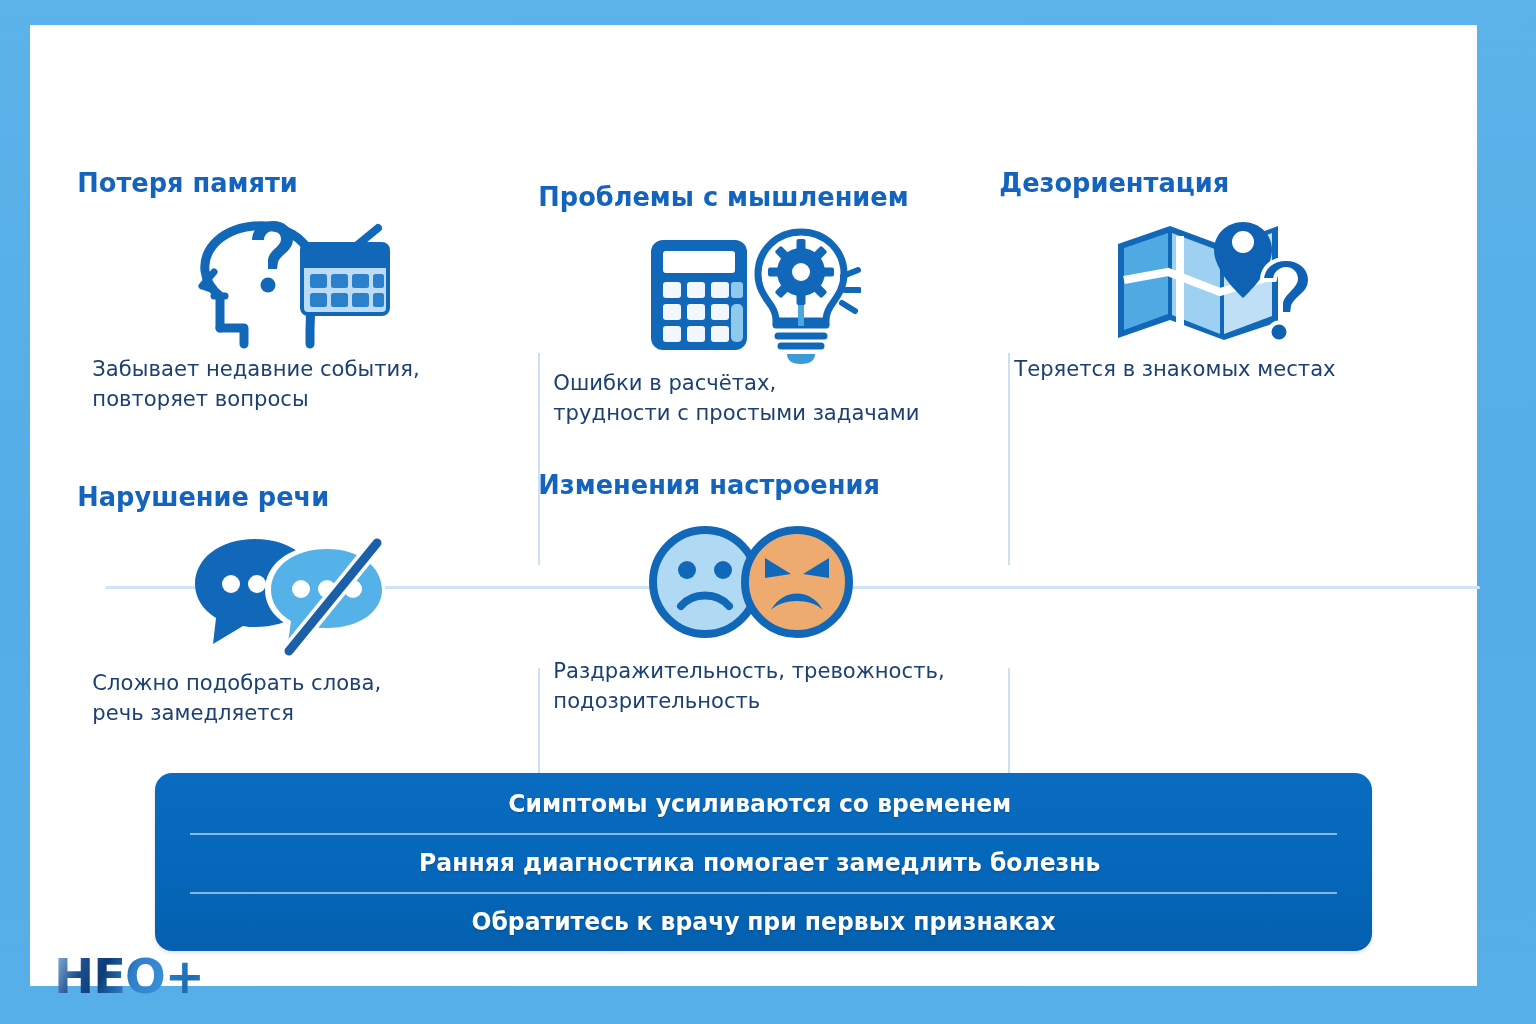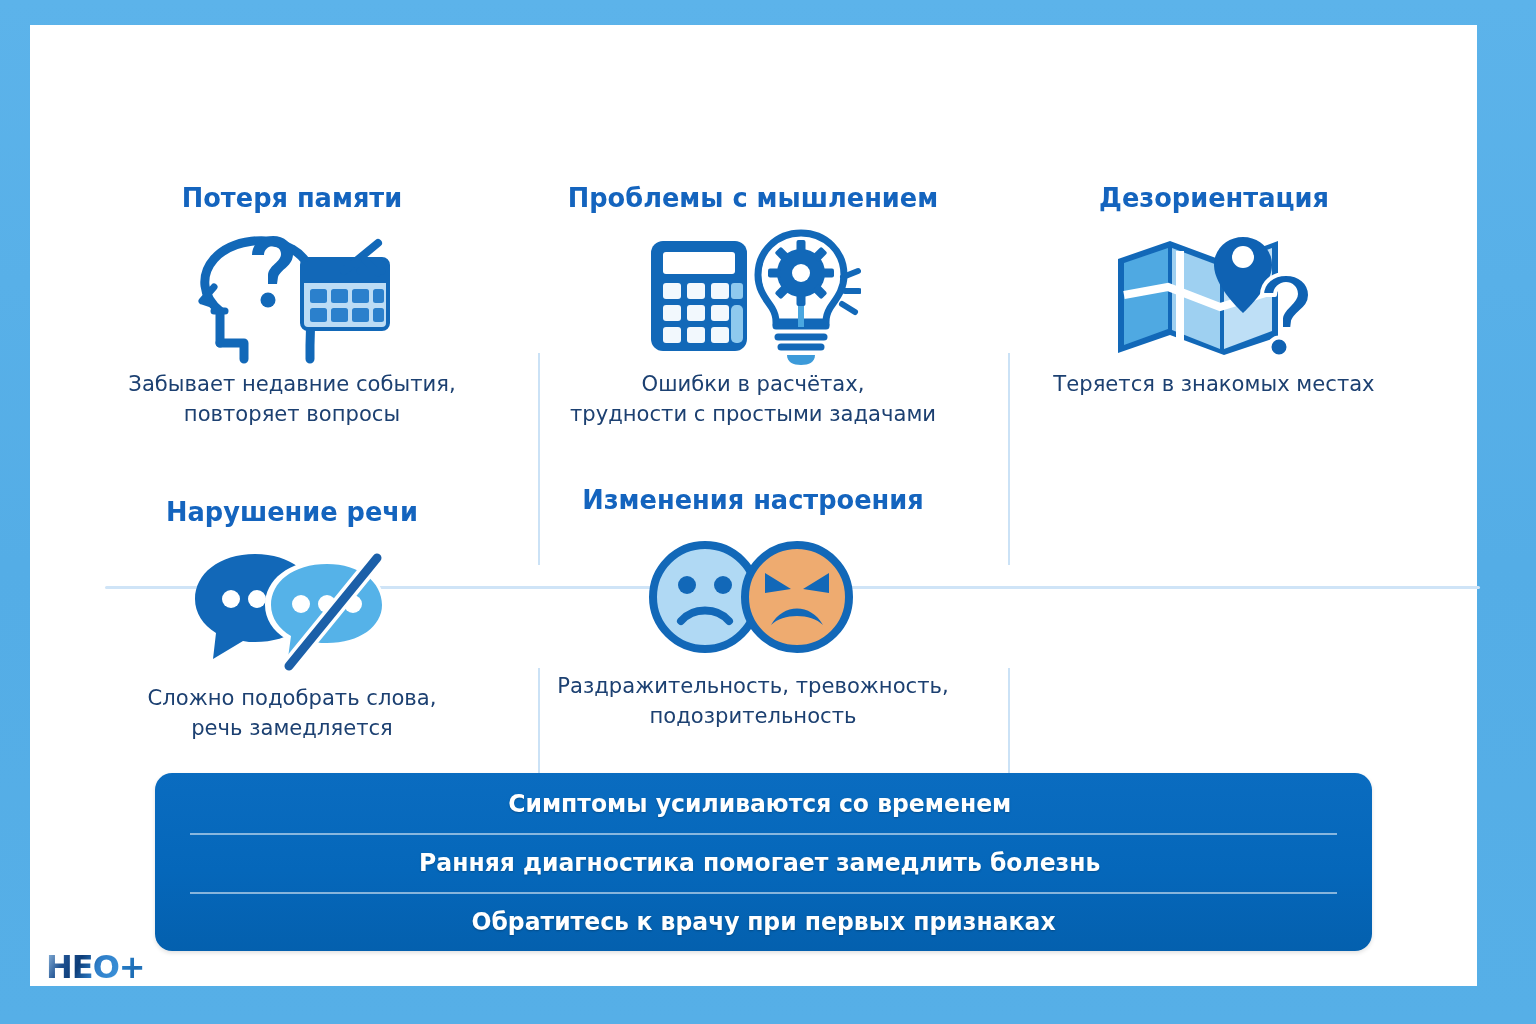--- a/index.html
+++ b/index.html
@@ -23,23 +23,23 @@
     display:flex;align-items:center;justify-content:center;
   }
   .title{
     color:#ffffff;font-size:47px;font-weight:bold;letter-spacing:.2px;
     text-shadow:0 1px 2px rgba(0,0,0,.22);
     font-family:"DejaVu Sans", sans-serif;
     transform:scaleX(.93);
   }
   
   .grid{position:absolute;left:0;top:103px;width:1447px;height:630px;}
-  .cell{position:absolute;width:452px;height:300px;text-align:center;margin-top:15px;}
+  .cell{position:absolute;width:452px;height:300px;text-align:left;}
   .c0{left:36px;  top:38px;}
-  .c1{left:497px; top:38px;}
+  .c1{left:497px; top:52px;}
   .c2{left:958px; top:38px;}
   .c3{left:36px;  top:352px;}
   .c4{left:497px; top:340px;}
   .c5{left:958px; top:352px;}
   .cell h3{
     margin:0;padding:0;font-size:27px;font-weight:bold;color:#1464be;
     font-family:"DejaVu Sans", sans-serif;line-height:34px;
     white-space:nowrap;transform:scaleX(.95);
   }
   .icon-wrap{
@@ -80,22 +80,22 @@
   .pr2{top:119px;}
   .prow .lead{font-weight:600;}
   .prow .strong{font-weight:bold;margin-left:.32em;}
   .prow .tail{margin-left:.32em;font-weight:600;}
   .pline{position:absolute;left:35px;width:1147px;height:2px;
          background:rgba(255,255,255,.52);}
   .pl0{top:60px;}
   .pl1{top:119px;}
   
   .logo{
-    position:absolute;left:16px;top:923px;
-    font-size:32px;font-weight:bold;letter-spacing:-1px;
+    position:absolute;left:24px;top:923px;
+    font-size:48px;font-weight:bold;letter-spacing:-1px;
     font-family:"DejaVu Sans", sans-serif;
   }
   .logo span{
     background:linear-gradient(115deg,#9fc6e8 0%,#1d4f8f 26%,#0d3d78 44%,#2f7fc9 66%,#3d94db 100%);
     -webkit-background-clip:text;background-clip:text;color:transparent;
   }
   .logo .plus{
     background:linear-gradient(120deg,#2f8bd4 0%,#1d6cb4 60%,#2e86cd 100%);
     -webkit-background-clip:text;background-clip:text;color:transparent;
   }

